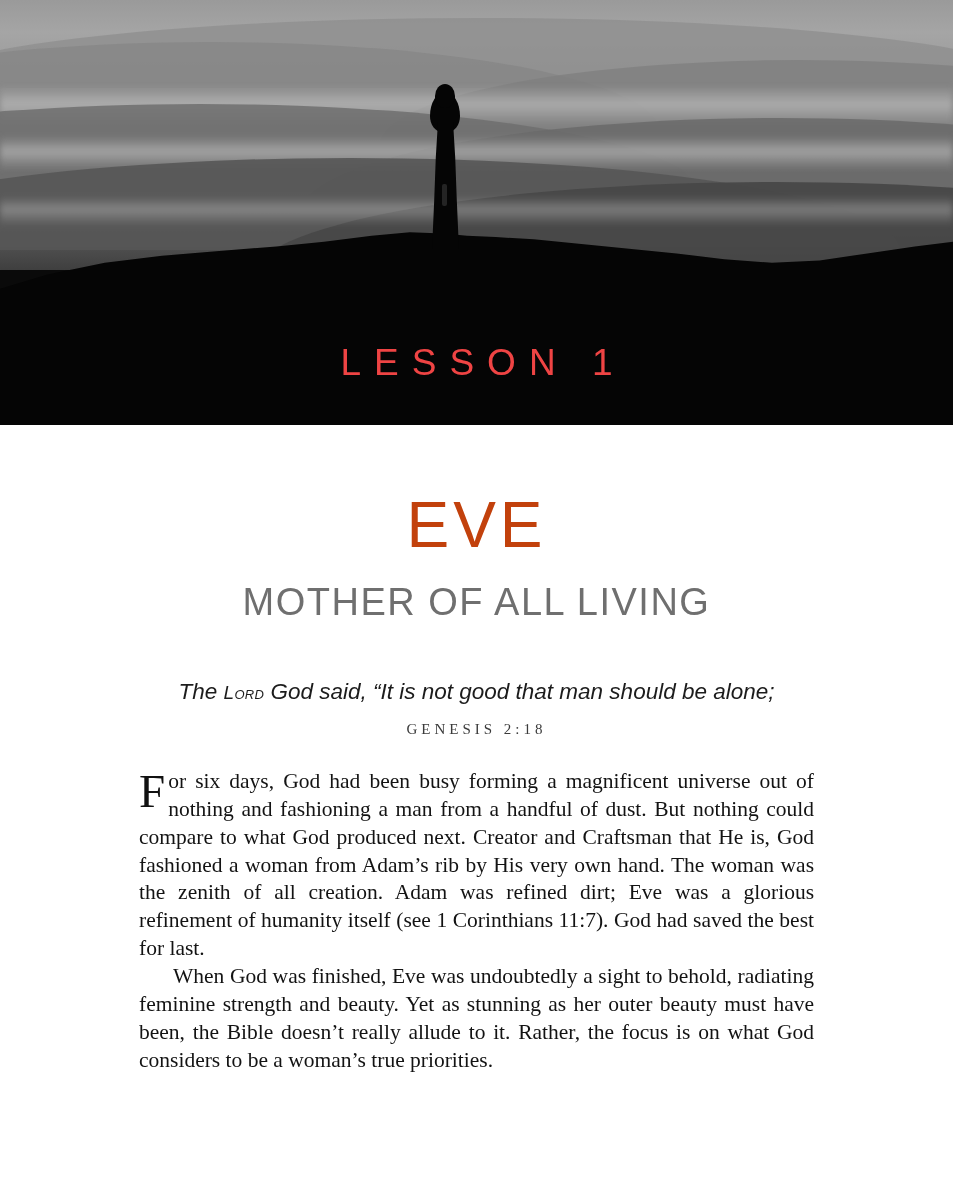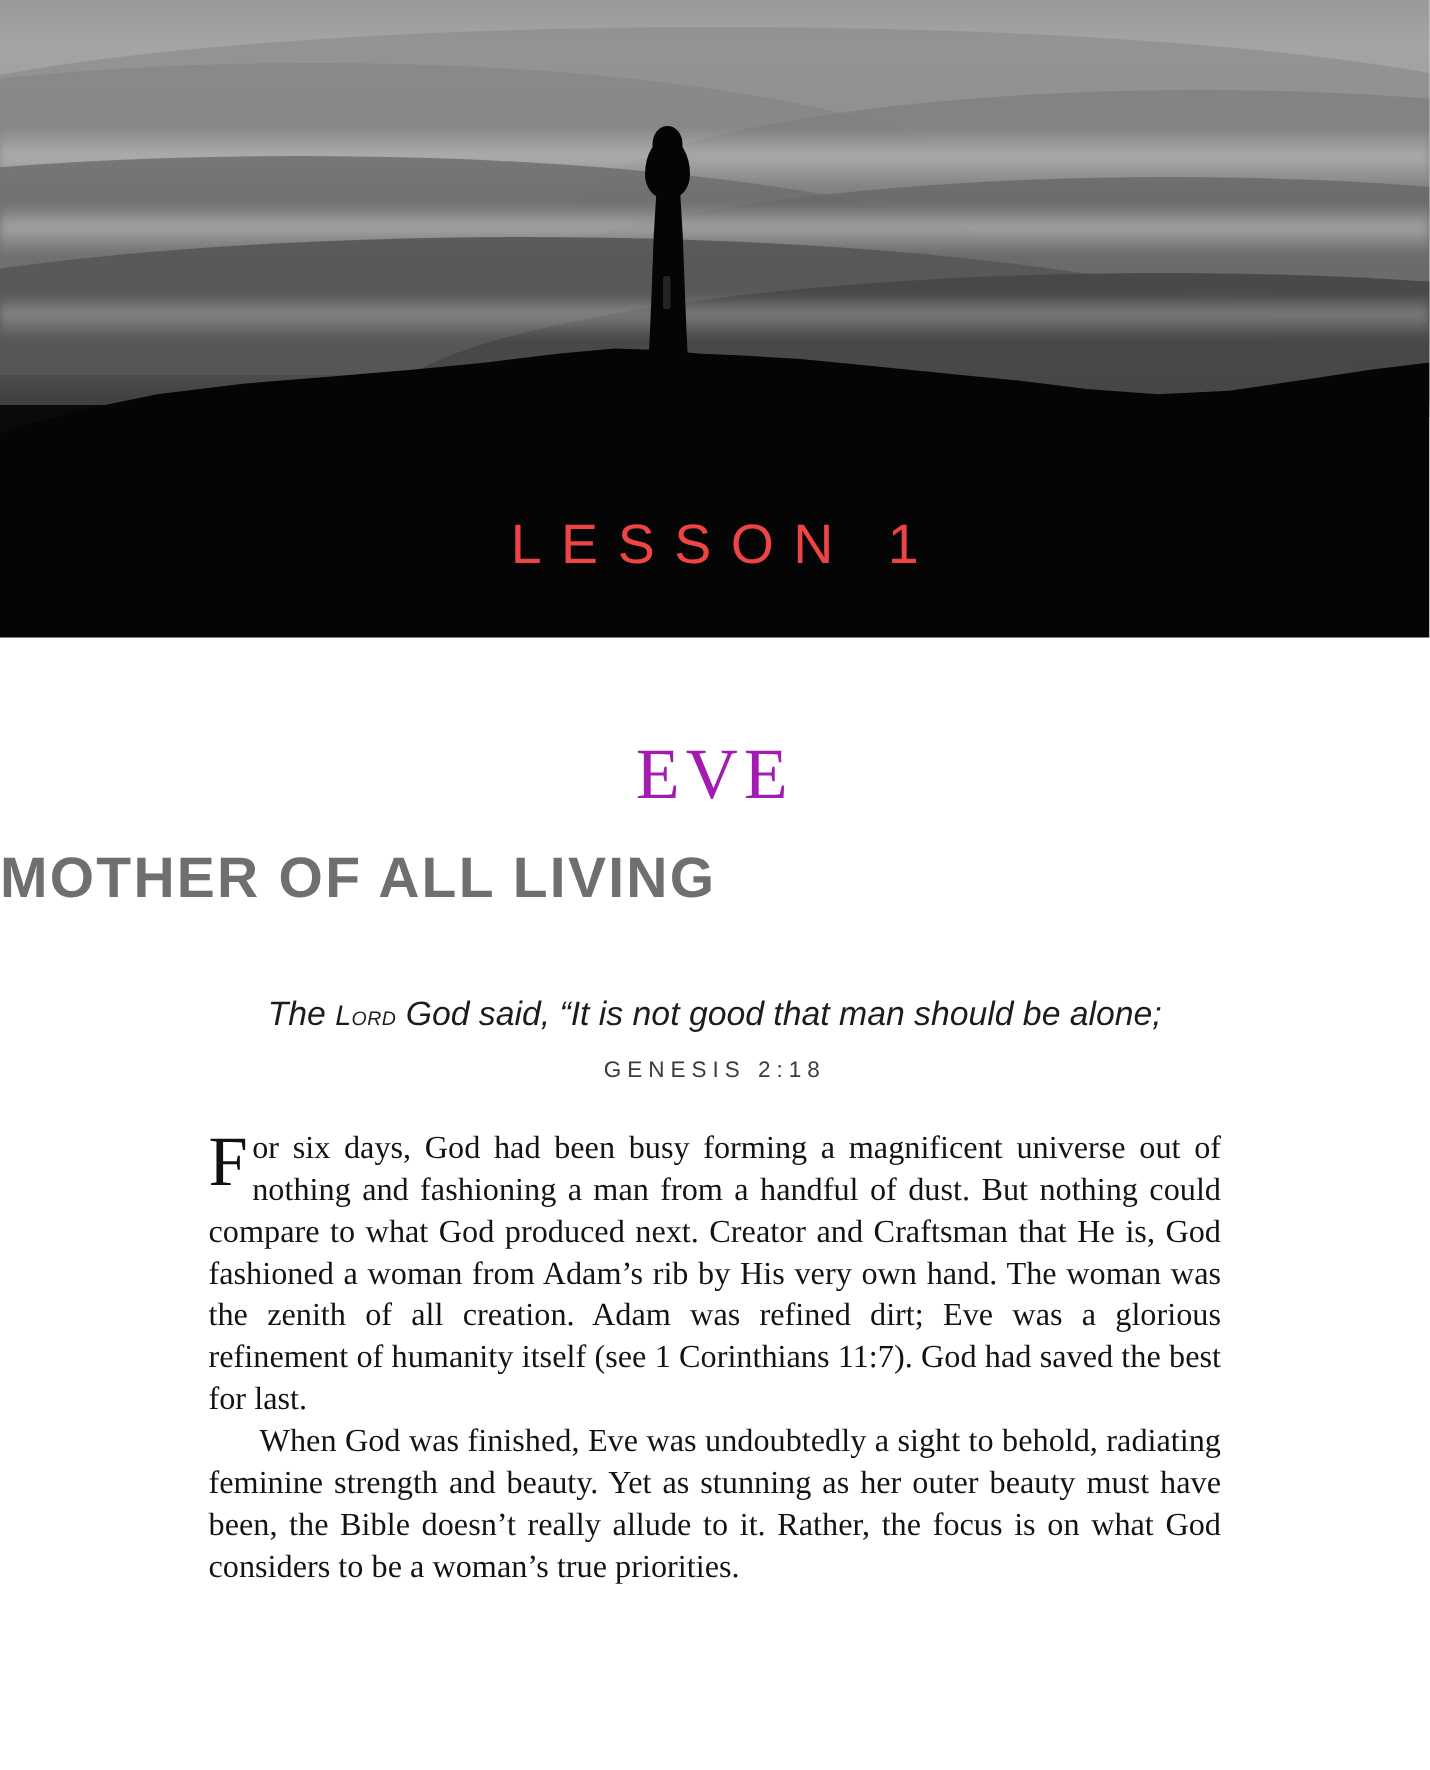--- a/index.html
+++ b/index.html
@@ -119,31 +119,32 @@
   }
 
   
   .page {
     position: relative;
     width: 953px;
     padding-top: 8px;
   }
   .title {
     text-align: center;
-    font-family: Liberation Serif, serif;
+    font-family: Liberation Sans, sans-serif;
     font-weight: 300;
-    font-size: 48px;
+    font-size: 64px;
     letter-spacing: 4px;
-    color: #a21caf;
+    color: #c2410c;
     margin: 60px 0 0 0;
     line-height: 1;
   }
   .subtitle {
+    text-align: center;
     font-family: "Liberation Sans", sans-serif;
-    font-weight: 700;
+    font-weight: 400;
     font-size: 38px;
     letter-spacing: 1.5px;
     color: #6f6f6f;
     margin: 26px 0 0 0;
     line-height: 1;
   }
 
   .epigraph {
     margin: 56px auto 0 auto;
     width: 620px;
@@ -156,21 +157,21 @@
   }
   .epigraph .smallcaps {
     font-variant: small-caps;
     font-style: italic;
     letter-spacing: .3px;
     font-size: 19px;
   }
   .citation {
     margin: 14px auto 0 auto;
     text-align: center;
-    font-family: Liberation Sans, sans-serif;
+    font-family: Liberation Serif, serif;
     font-size: 15px;
     letter-spacing: 4px;
     color: #3b3b3b;
   }
 
   .body-copy {
     width: 675px;
     margin: 30px auto 0 auto;
     font-family: "Liberation Serif", serif;
     font-size: 21.5px;

